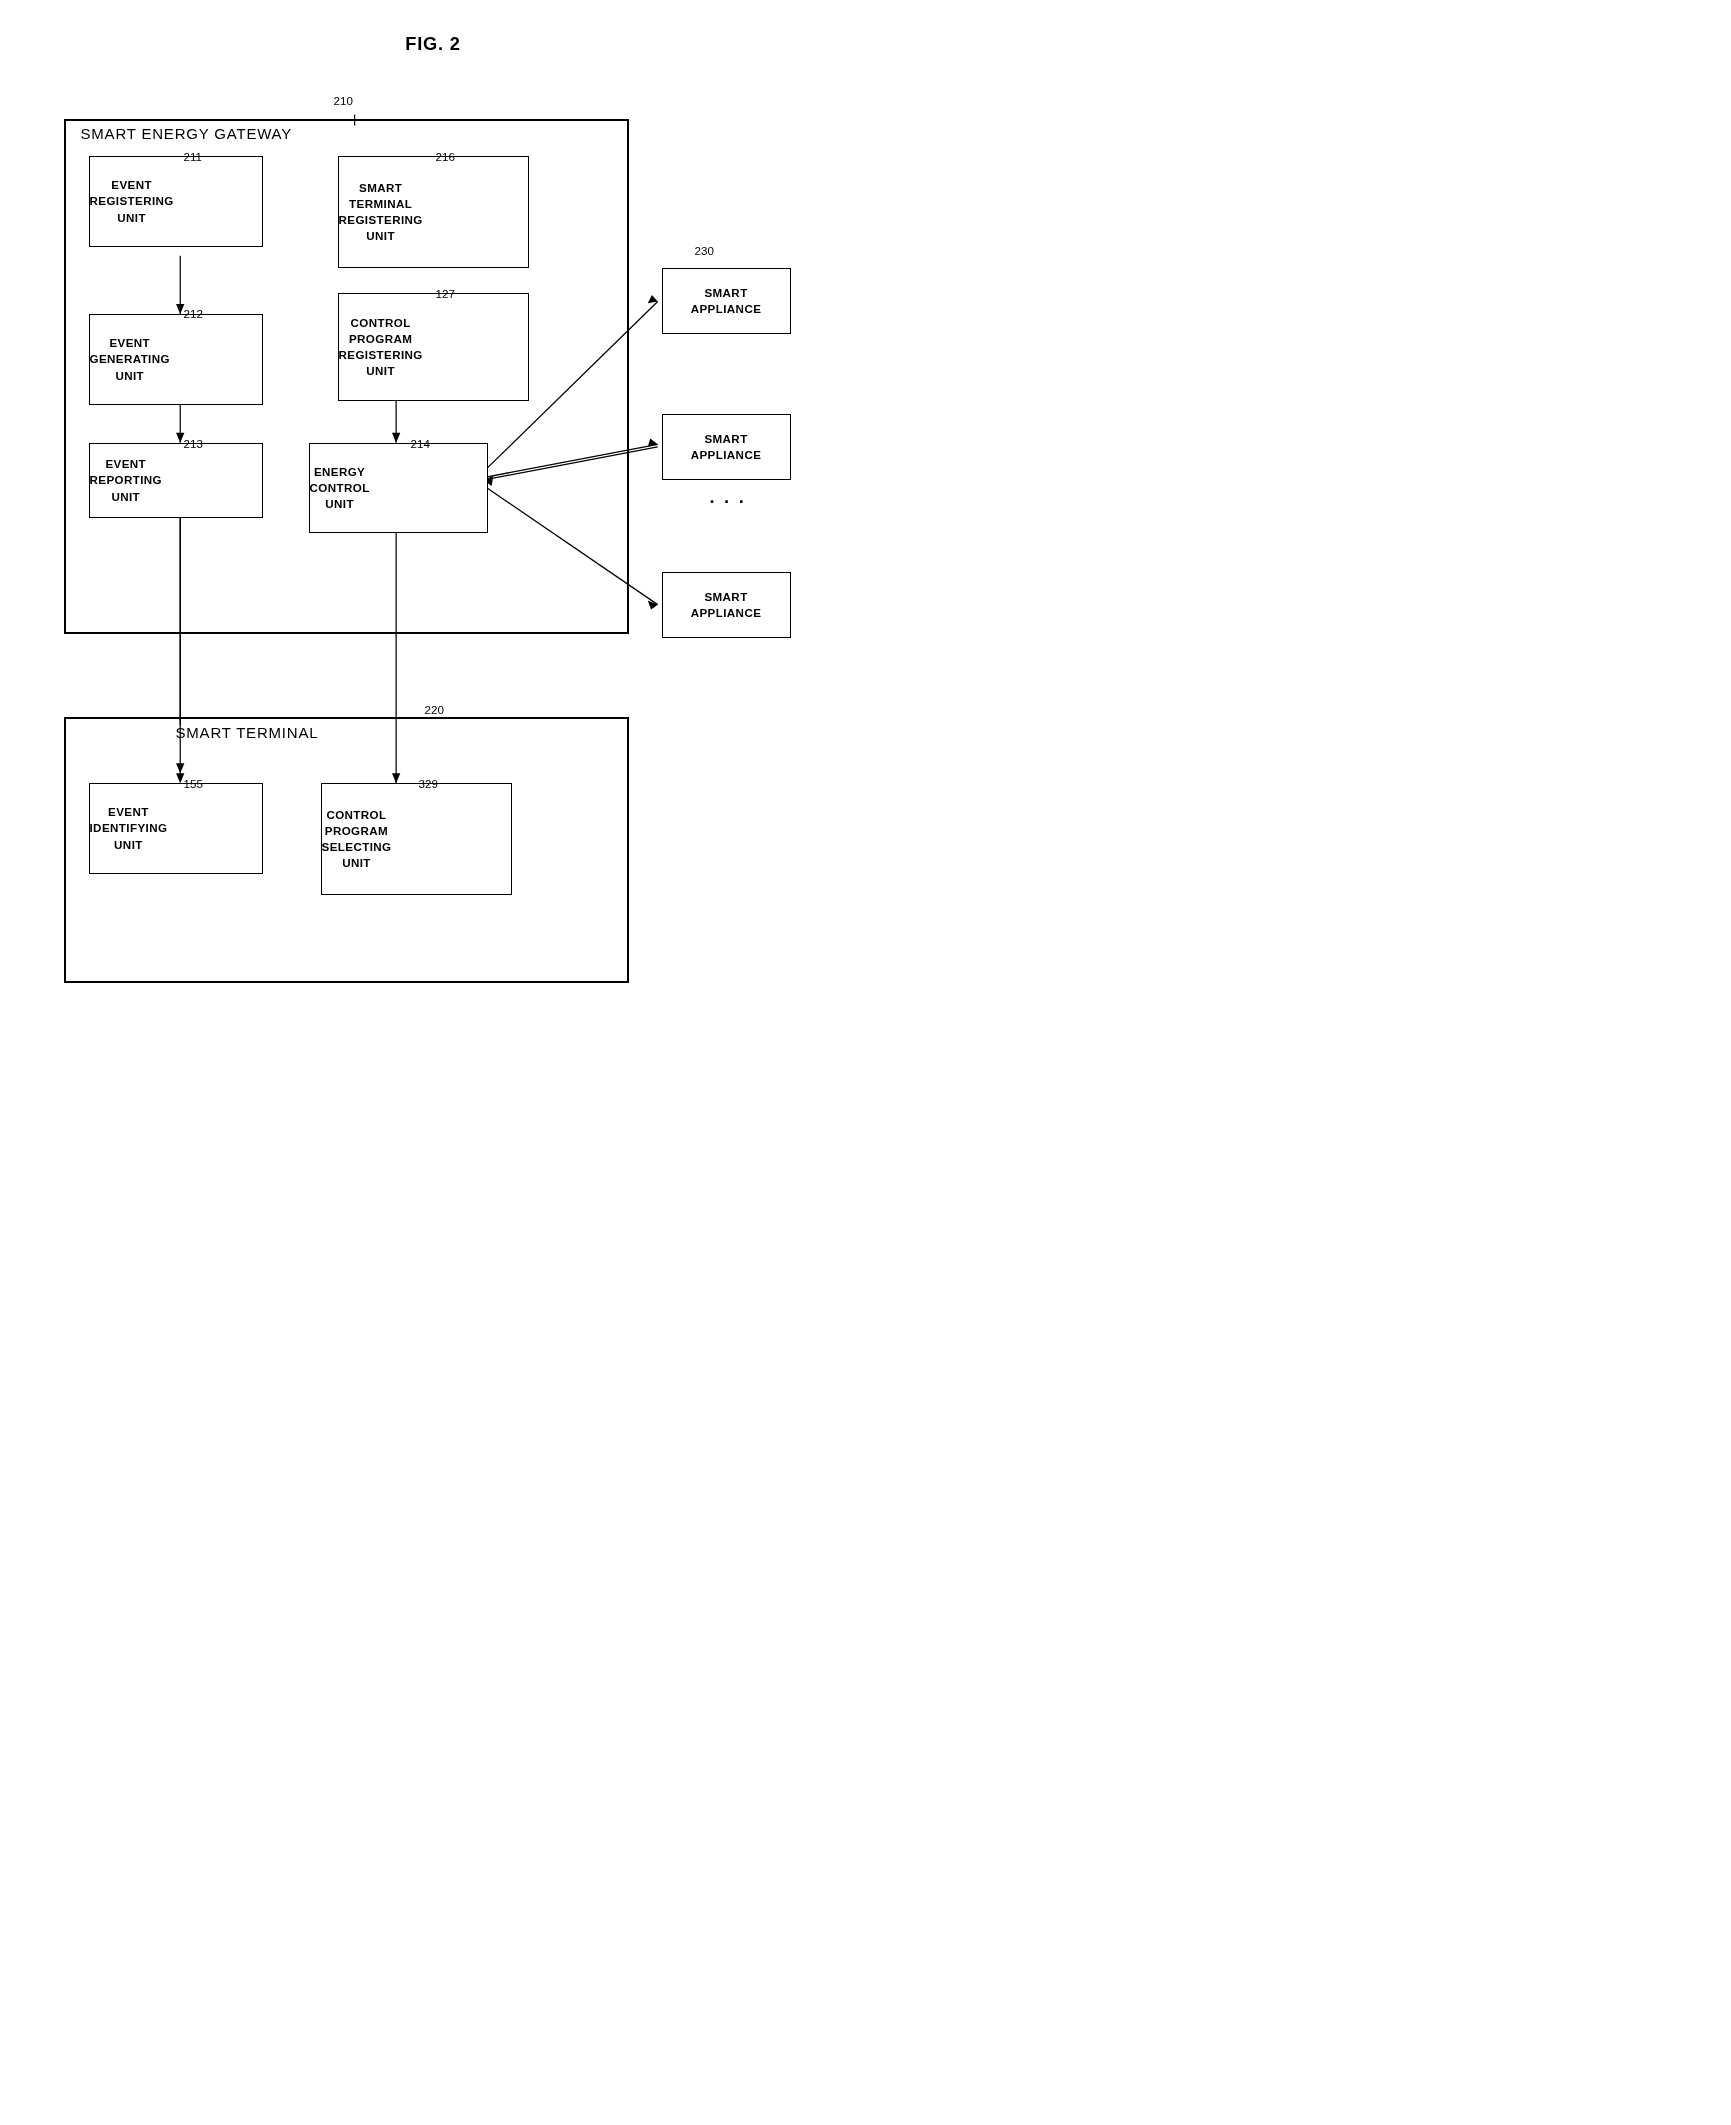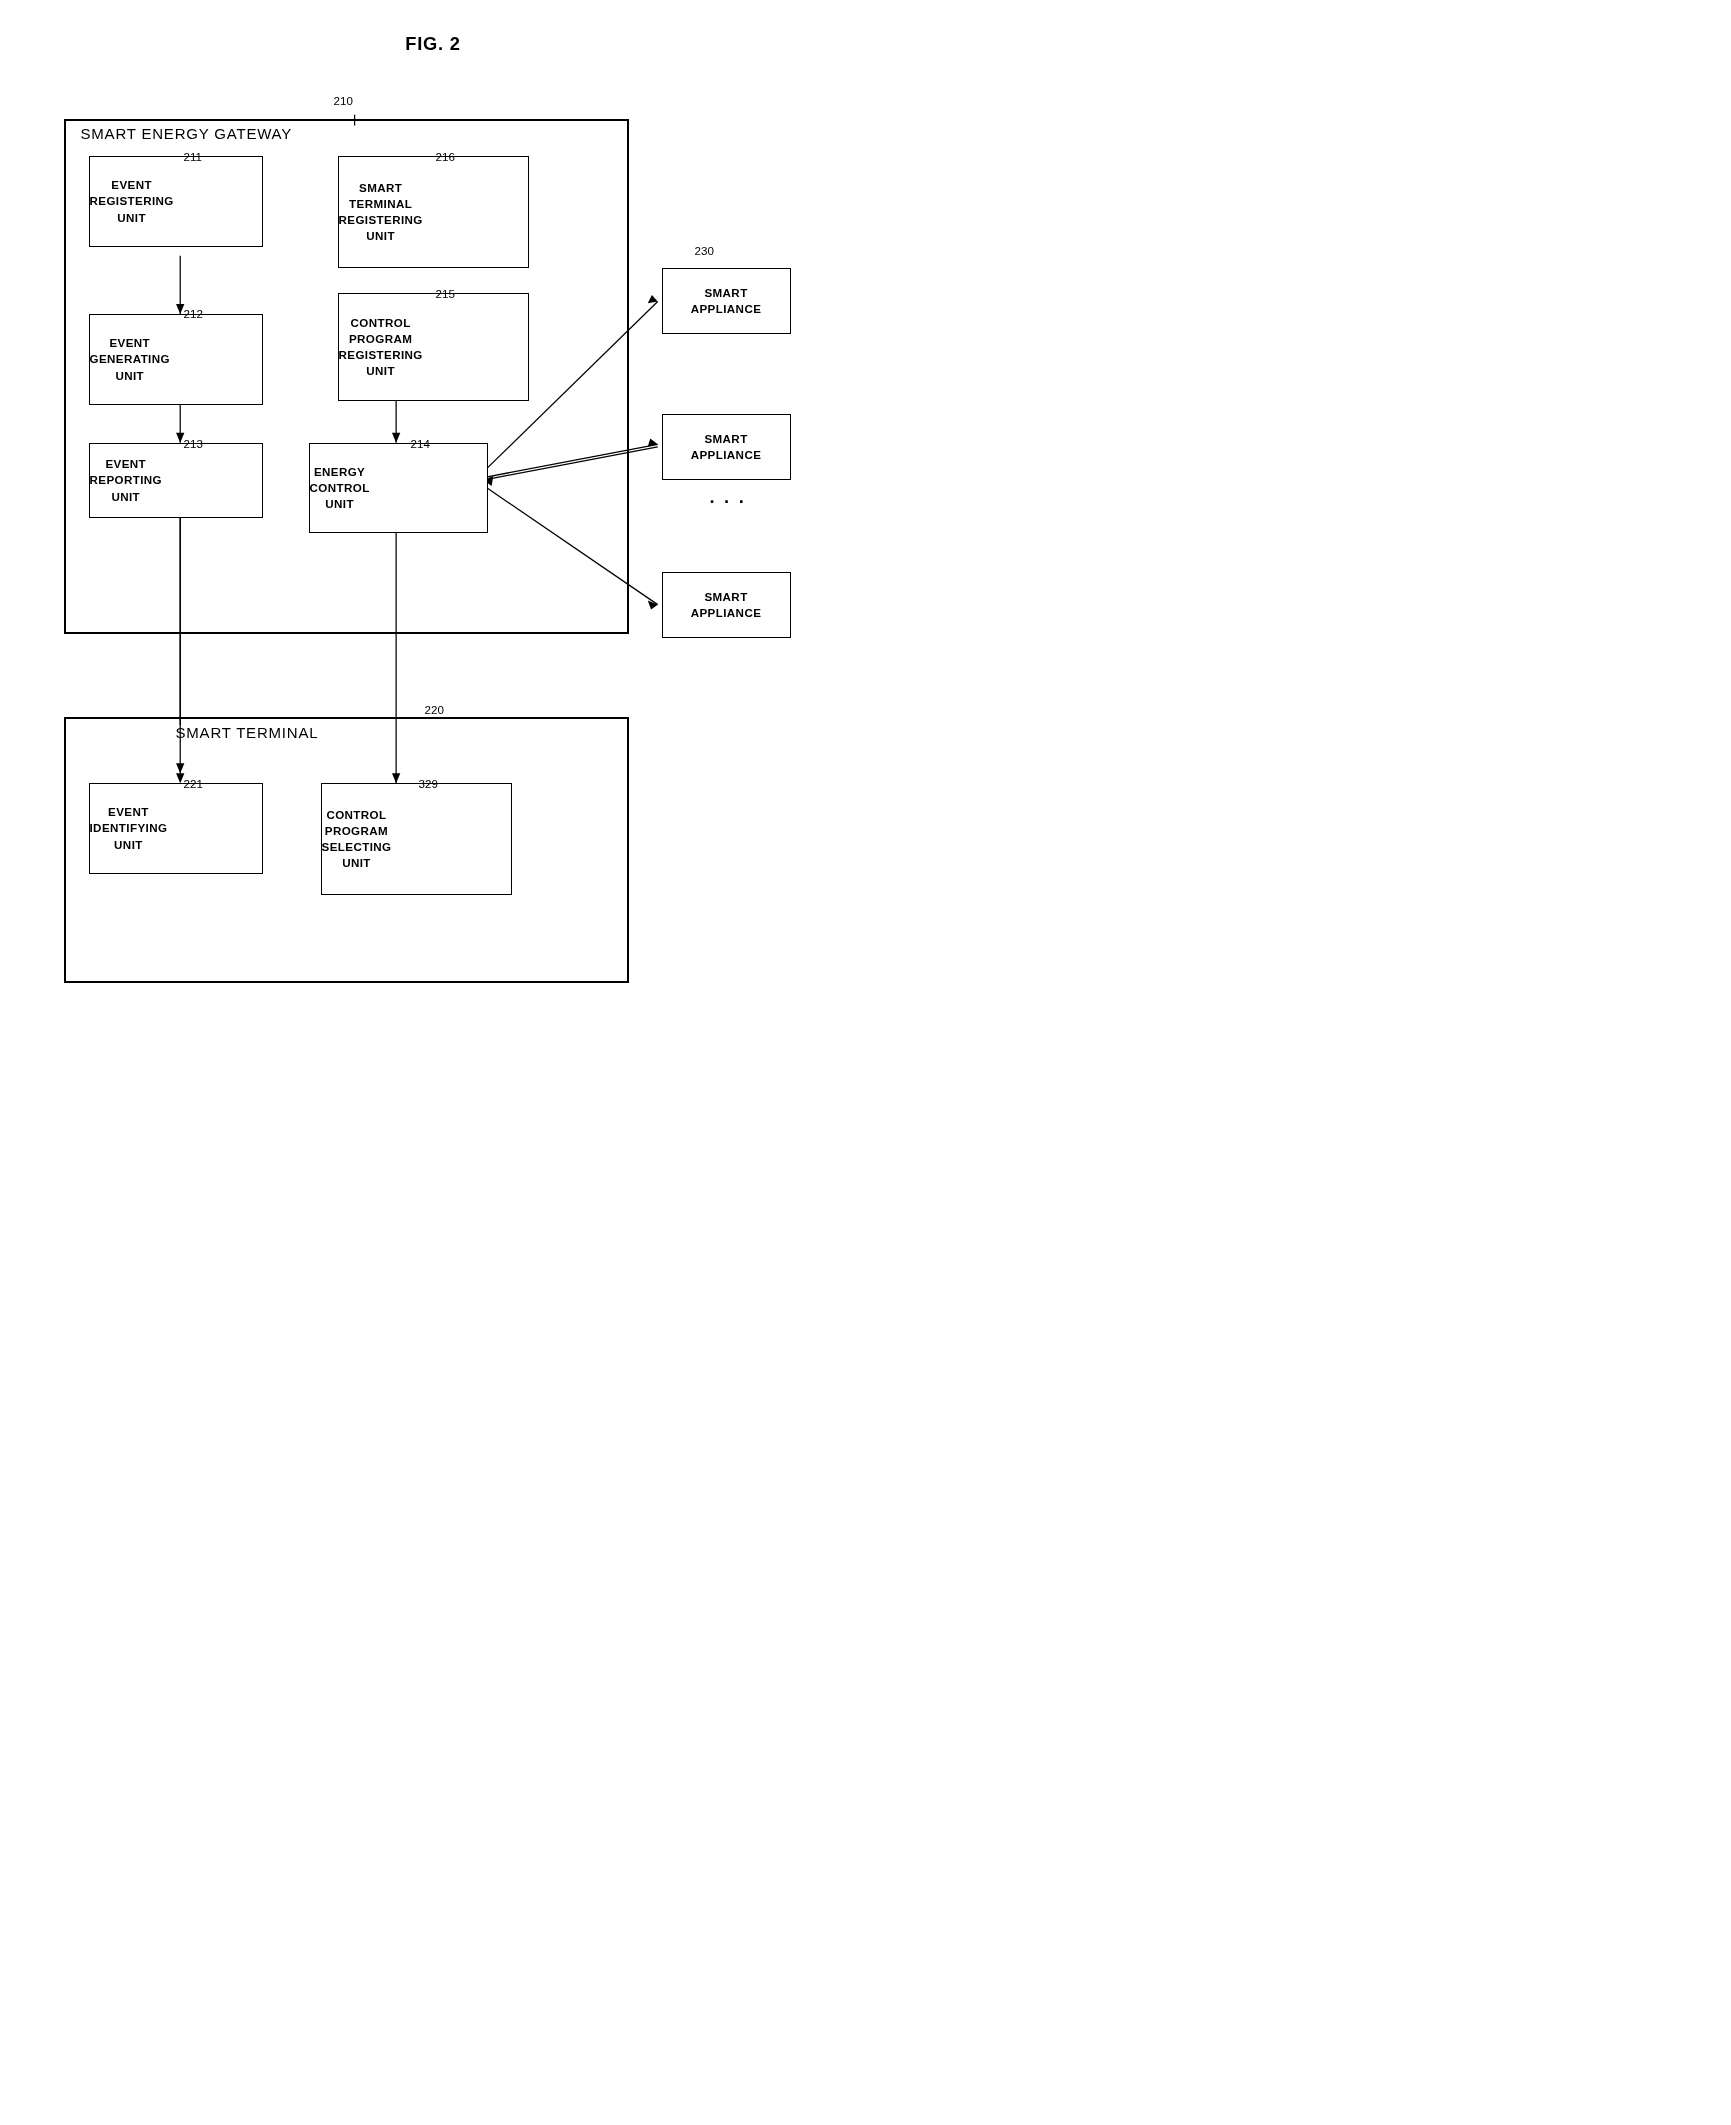--- a/index.html
+++ b/index.html
@@ -182,21 +182,21 @@
 
   <div class="ref-num" style="top:238px; left:145px;">212</div>
 
   <div class="unit-box" style="top:224px; left:299px; width:191px; height:108px;">
     <span style="white-space:pre-line;">CONTROL
 PROGRAM
 REGISTERING
 UNIT</span>
   </div>
 
-  <div class="ref-num" style="top:218px; left:397px;">215</div>
+  <div class="ref-num" style="top:218px; left:397px;">127</div>
 
   <div class="unit-box" style="top:374px; left:50px; width:174px; height:75px;">
     <span style="white-space:pre-line;">EVENT
 REPORTING
 UNIT</span>
   </div>
 
   <div class="ref-num" style="top:368px; left:145px;">213</div>
 
   <div class="unit-box" style="top:374px; left:270px; width:179px; height:90px;">
@@ -211,21 +211,21 @@
   <div class="terminal-label">SMART TERMINAL</div>
 
   <div class="ref-num" style="top:634px; left:386px;">220</div>
 
   <div class="unit-box" style="top:714px; left:50px; width:174px; height:91px;">
     <span style="white-space:pre-line;">EVENT
 IDENTIFYING
 UNIT</span>
   </div>
 
-  <div class="ref-num" style="top:708px; left:145px;">221</div>
+  <div class="ref-num" style="top:708px; left:145px;">155</div>
 
   <div class="unit-box" style="top:714px; left:282px; width:191px; height:112px;">
     <span style="white-space:pre-line;">CONTROL
 PROGRAM
 SELECTING
 UNIT</span>
   </div>
 
   <div class="ref-num" style="top:708px; left:380px;">329</div>
 

